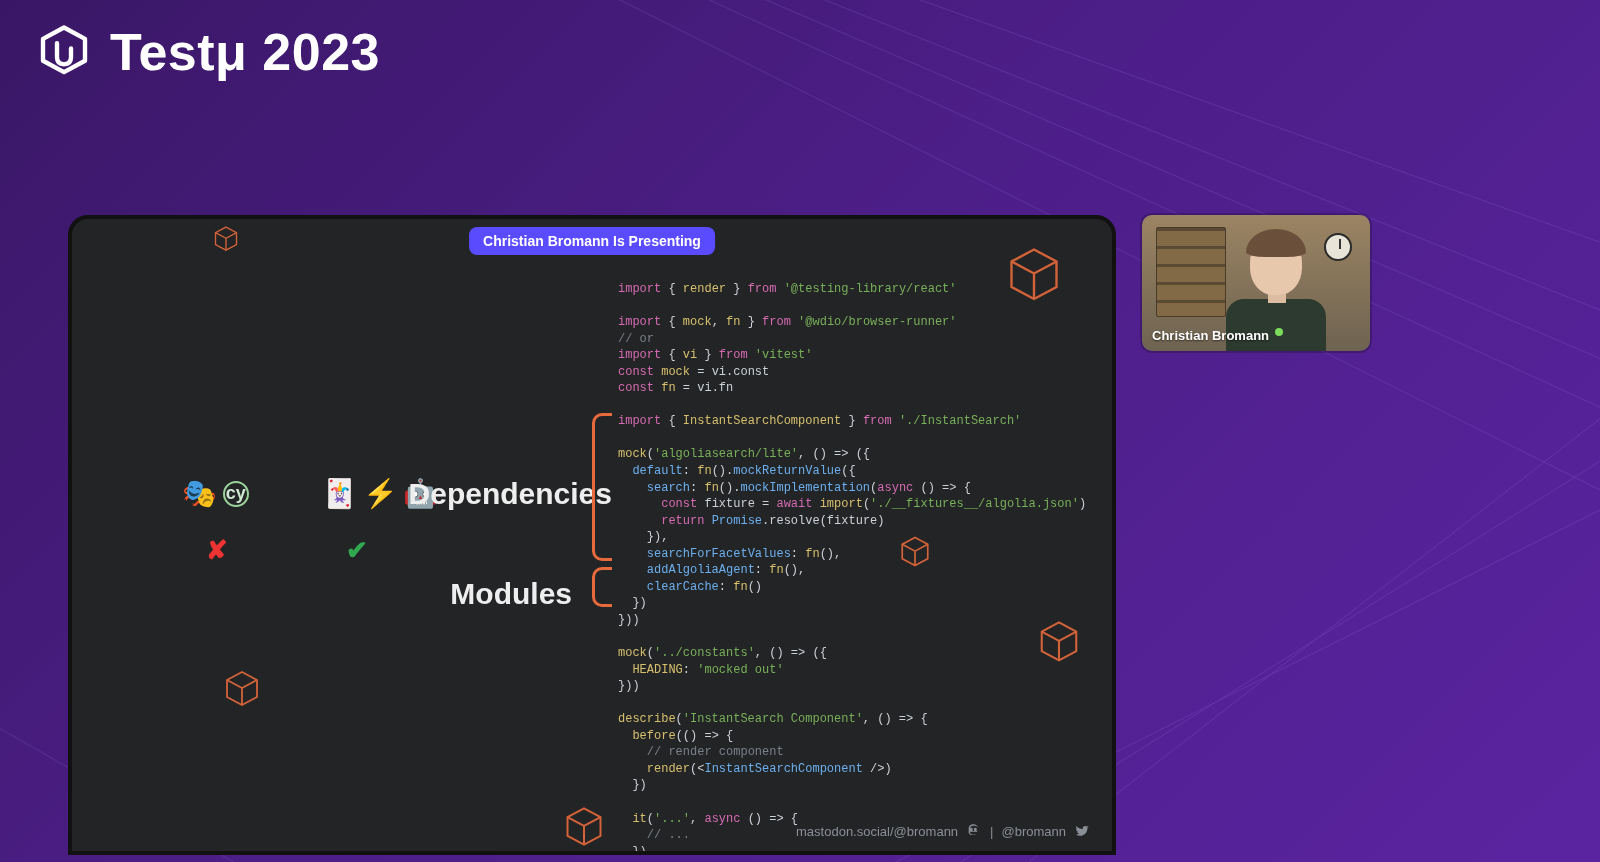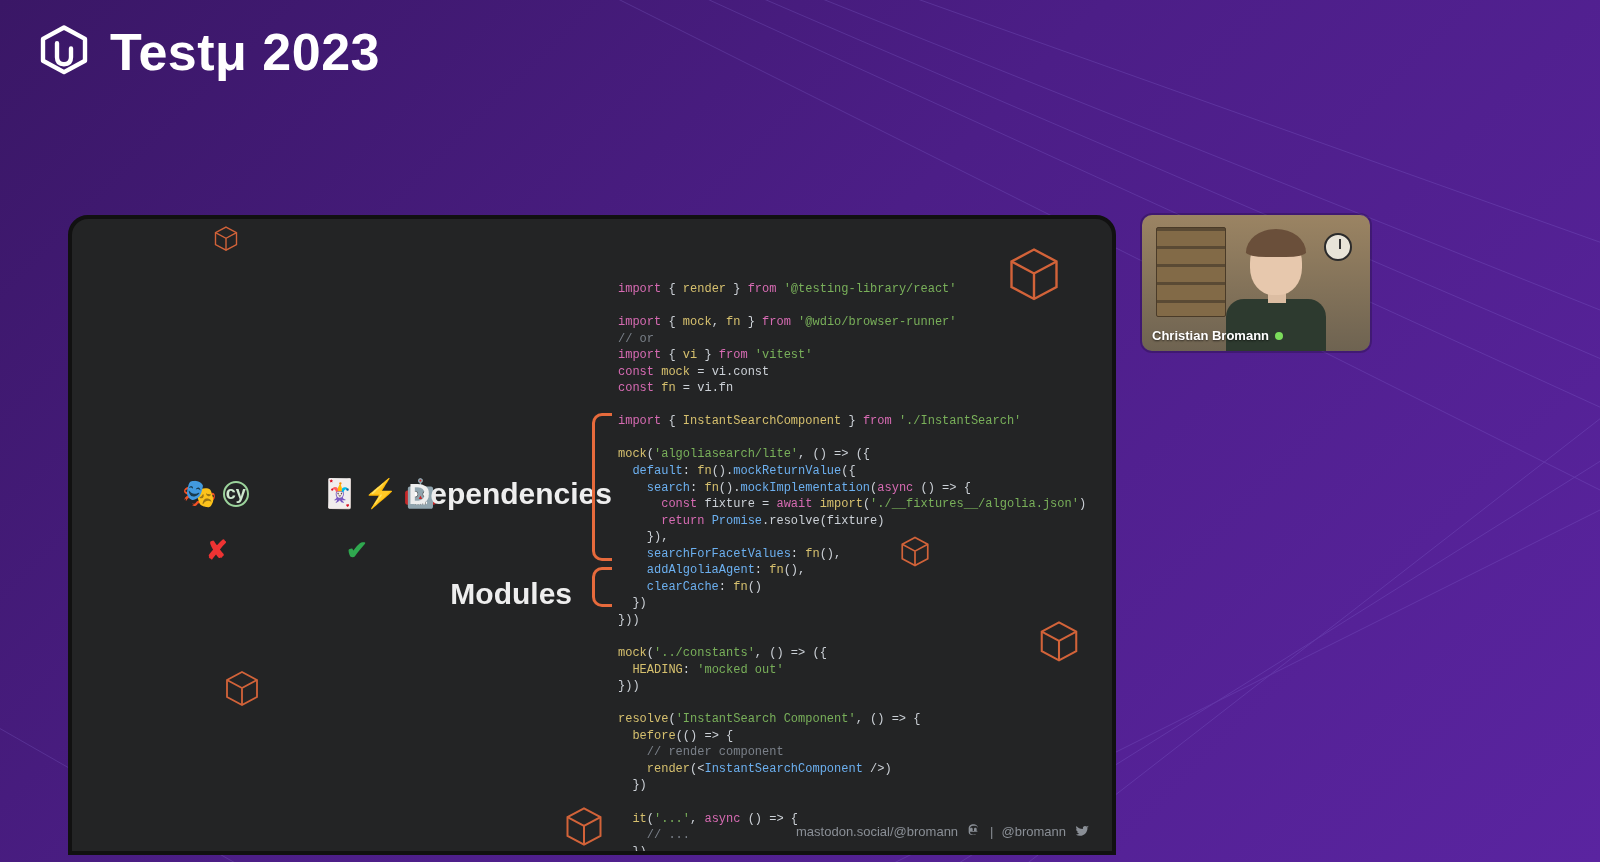--- a/index.html
+++ b/index.html
@@ -115,21 +115,21 @@
   .head { position:absolute; top:6px; left:30px; width:52px; height:62px;
     background:#e7c8ad; border-radius:48% 48% 44% 44%; }
   .hair { position:absolute; top:2px; left:26px; width:60px; height:28px;
     background:#6a4f3a; border-radius:60% 60% 40% 40% / 100% 100% 20% 20%; }
   .neck { position:absolute; top:62px; left:48px; width:18px; height:14px; background:#dcbda2; }
   .torso { position:absolute; top:72px; left:6px; width:100px; height:64px;
     background:#2d3a2f; border-radius:18px 18px 4px 4px; }
   .webcam-name {
     position:absolute; left:10px; bottom:8px; font-size:13px; font-weight:700; color:#fff;
     text-shadow: 0 1px 2px rgba(0,0,0,0.6);
-    display:flex; align-items:center; gap:6px;
+    display:flex; align-items:flex-start; gap:6px;
   }
   .live-dot { width:8px; height:8px; background:#7bdc5b; border-radius:50%; }
 </style>
 </head>
 <body>
 
 <svg class="bg-lines" viewBox="0 0 1600 862" preserveAspectRatio="none">
   <g stroke="#8a6fd6" stroke-width="1" fill="none">
     <path d="M600 -50 L1650 430"></path>
       <path d="M650 -50 L1650 380"></path>
@@ -148,20 +148,21 @@
     <path d="M32 4 L56 17 V42 L32 55 L8 42 V17 Z" fill="none" stroke="#fff" stroke-width="5" stroke-linejoin="round"></path>
     <path d="M24 22 V38 M24 38 Q24 46 32 46 Q40 46 40 38 V28" fill="none" stroke="#fff" stroke-width="5" stroke-linecap="round"></path>
   </svg>
   <div class="logo-text">
     <div class="logo-title">Testμ 2023</div>
   </div>
 </div>
 
 <div class="slide">
   <div class="slide-inner">
+    <div class="presenter-badge">Christian Bromann Is Presenting</div>
 
 
     <div class="icon-grid">
       <div class="icon-cell">
         <span>🎭</span>
         <span class="cy-badge">cy</span>
       </div>
       <div class="icon-cell">
         <span>🃏</span>
         <span style="color:#f6c945">⚡</span>
@@ -195,21 +196,21 @@
 <span>    </span><span class="fn">searchForFacetValues</span><span>: </span><span class="id">fn</span><span>(),</span>
 <span>    </span><span class="fn">addAlgoliaAgent</span><span>: </span><span class="id">fn</span><span>(),</span>
 <span>    </span><span class="fn">clearCache</span><span>: </span><span class="id">fn</span><span>()</span>
 <span>  })</span>
 <span>}))</span>
 <span></span>
 <span class="id">mock</span><span>(</span><span class="str">'../constants'</span><span>, () =&gt; ({</span>
 <span>  </span><span class="id">HEADING</span><span>: </span><span class="str">'mocked out'</span>
 <span>}))</span>
 <span></span>
-<span class="id">resolve</span><span>(</span><span class="str">'InstantSearch Component'</span><span>, () =&gt; {</span>
+<span class="id">describe</span><span>(</span><span class="str">'InstantSearch Component'</span><span>, () =&gt; {</span>
 <span>  </span><span class="id">before</span><span>(() =&gt; {</span>
 <span>    </span><span class="cm">// render component</span>
 <span>    </span><span class="id">render</span><span>(&lt;</span><span class="fn">InstantSearchComponent</span><span> /&gt;)</span>
 <span>  })</span>
 <span></span>
 <span>  </span><span class="id">it</span><span>(</span><span class="str">'...'</span><span>, </span><span class="kw">async</span><span> () =&gt; {</span>
 <span>    </span><span class="cm">// ...</span>
 <span>  })</span>
 
 </pre>

